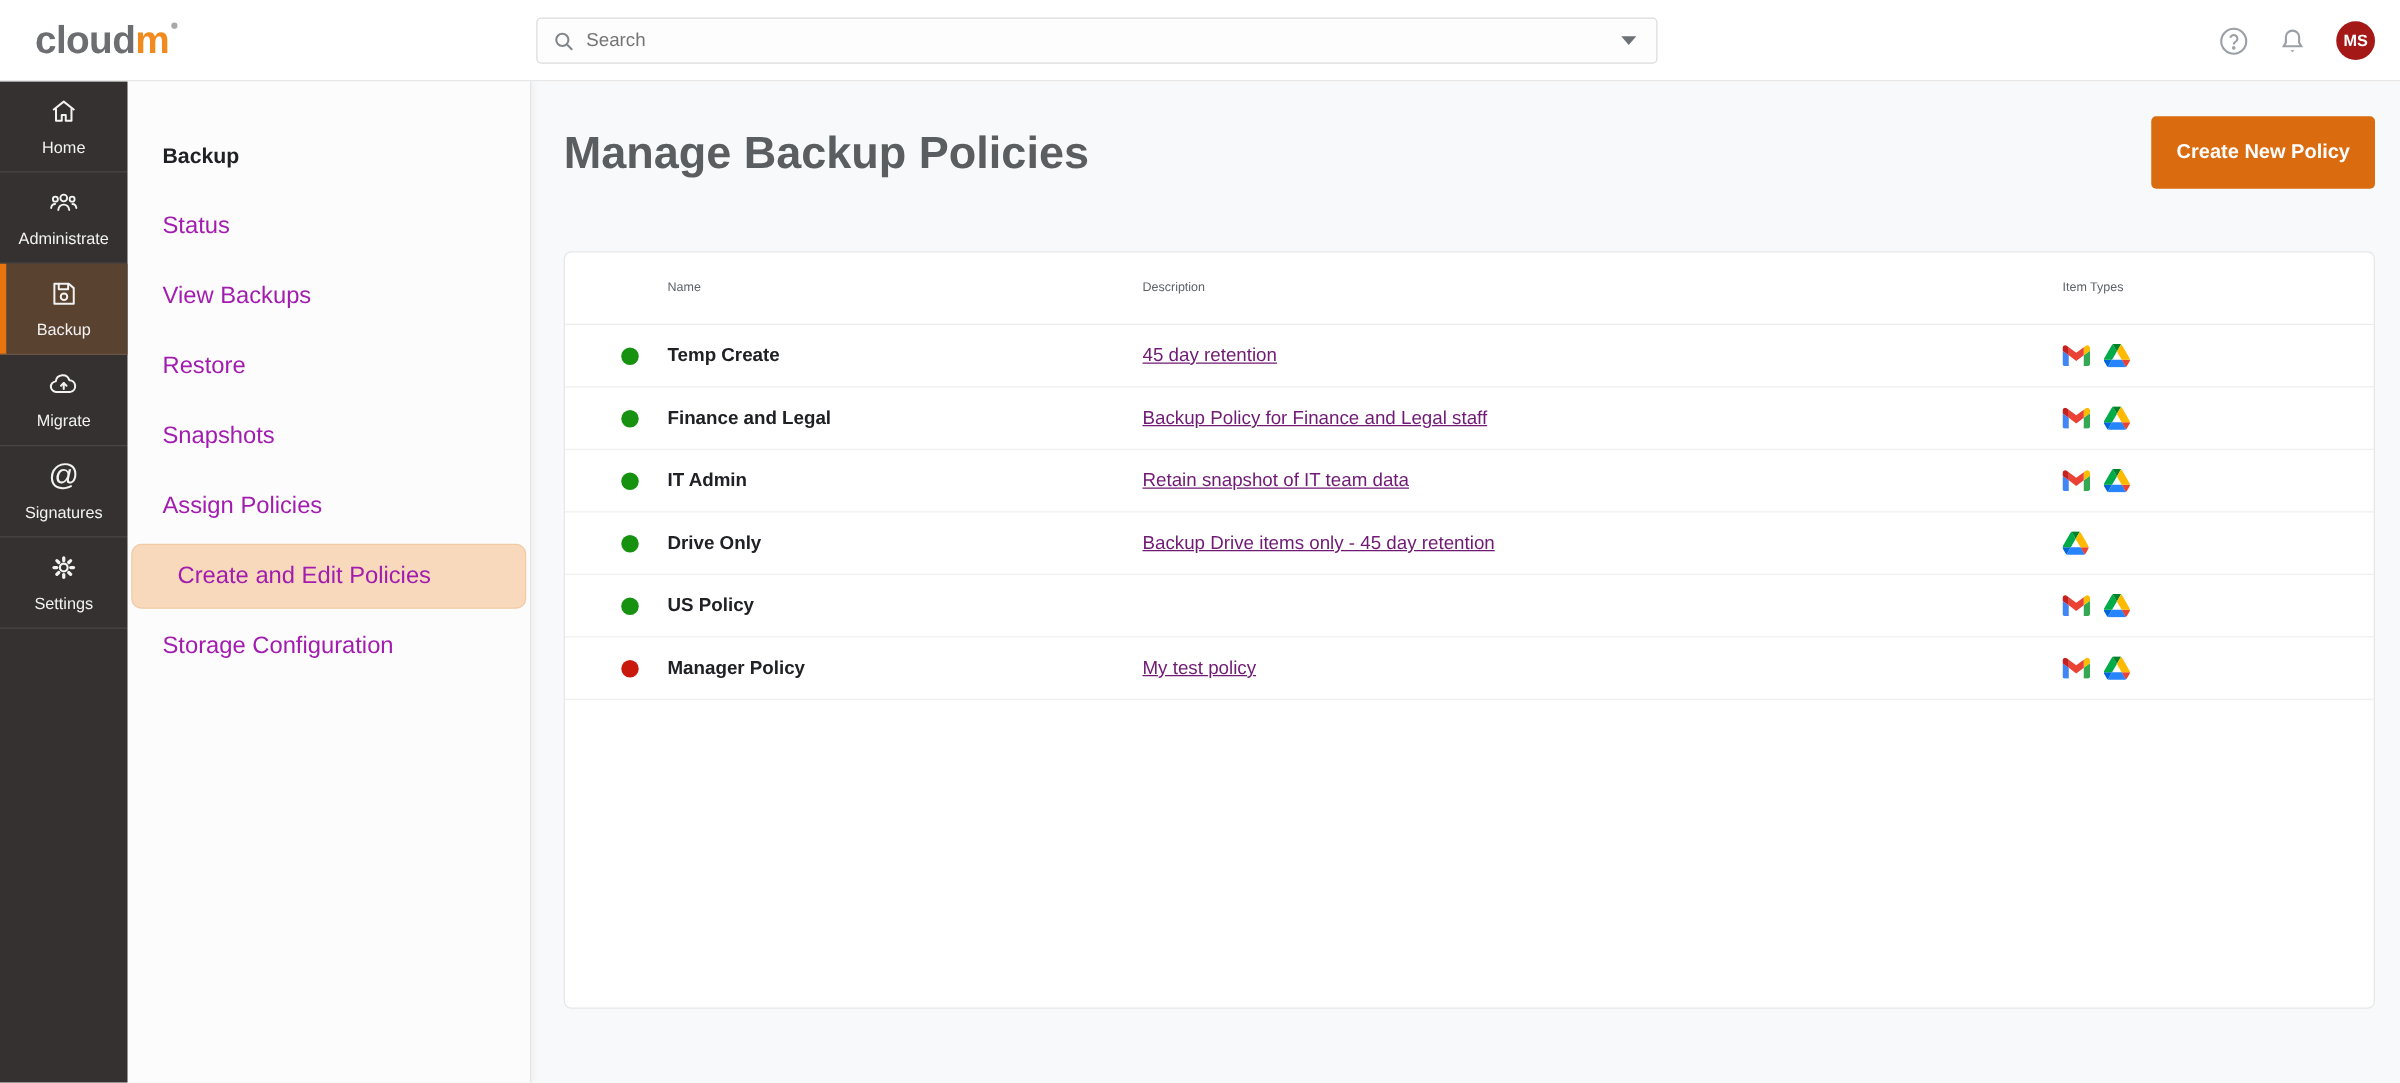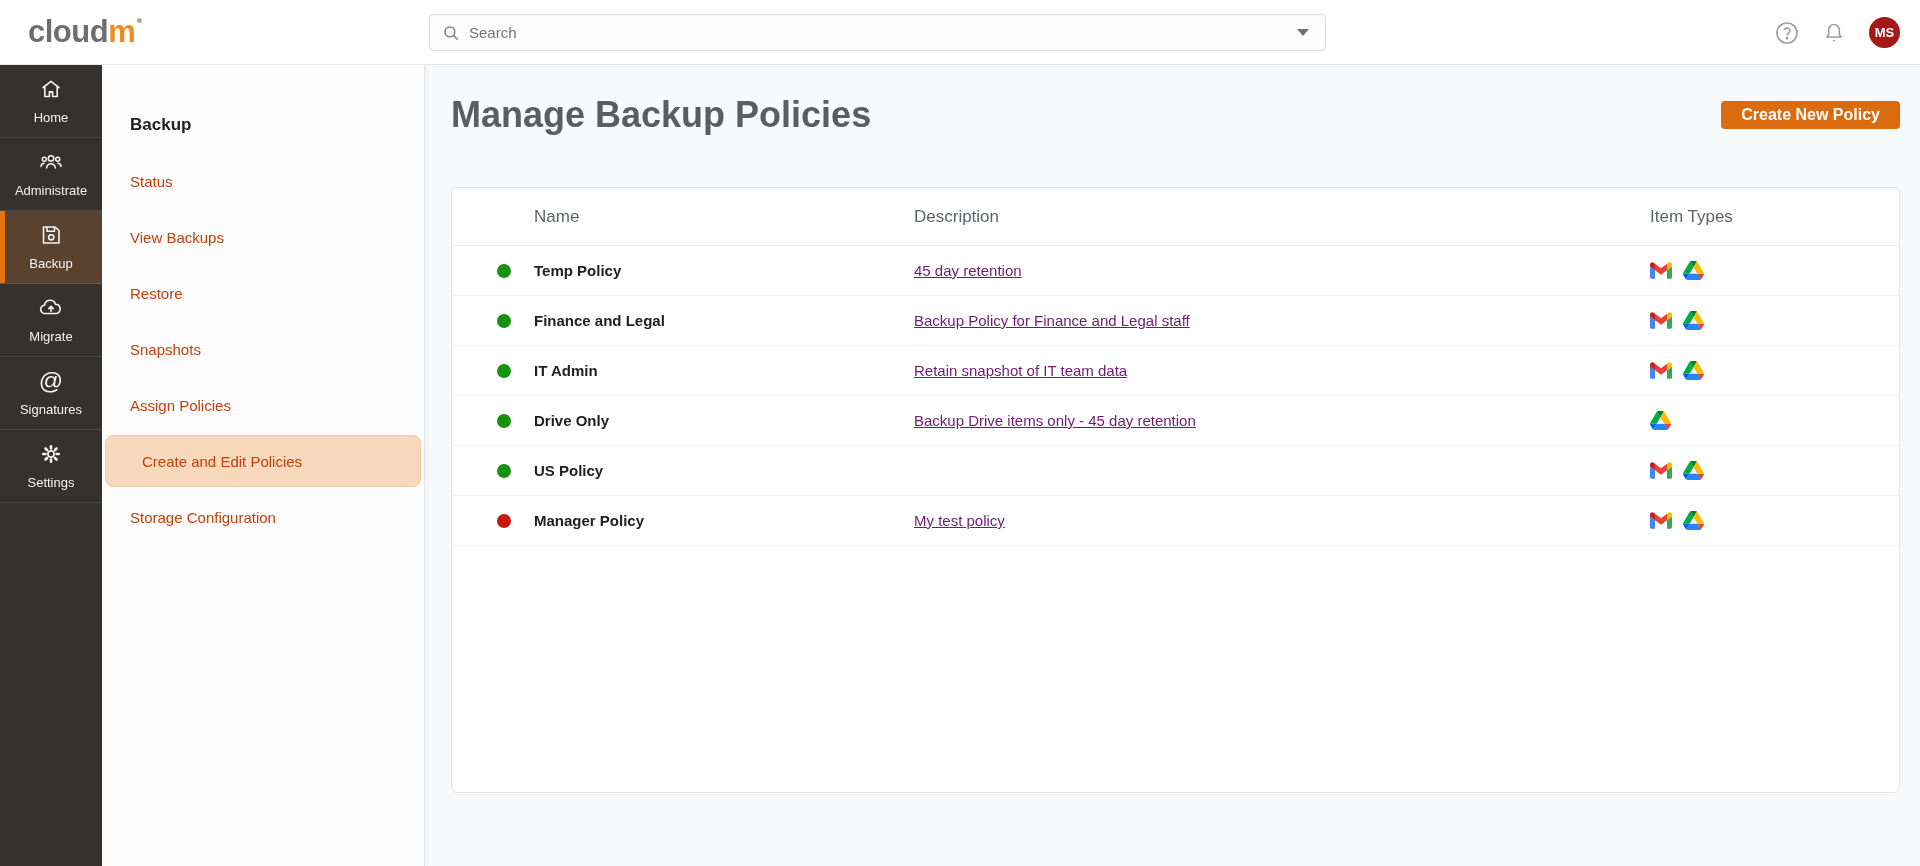--- a/index.html
+++ b/index.html
@@ -46,39 +46,39 @@
   .nav-item.active::before { content:""; position:absolute; left:0; top:0;
     width:5px; height:100%; background:#e8740e; }
 
   
   .subnav { position:absolute; left:102px; top:65px; width:323px; height:801px;
     background:#fcfcfc; border-right:1px solid #e4e4e4;
     box-shadow:2px 0 5px rgba(0,0,0,0.04); z-index:10; padding-top:48px; }
   .subnav h2 { font-size:17px; font-weight:bold; color:#202124;
     padding-left:28px; height:24px; line-height:24px; margin-bottom:16px; }
   .subnav-item { height:56px; display:flex; align-items:center; padding-left:28px;
-    font-size:15px; color:#c2410c; cursor:pointer; }
+    font-size:19px; color:#a21caf; cursor:pointer; }
   .subnav-item.active { height:52px; margin:2px 3px; padding-left:36px;
     background:#f8d9bc; border:1px solid #f0cba6; border-radius:8px; }
 
   
   .main { position:absolute; left:427px; top:65px; width:1495px; height:801px;
     padding:28px 22px 0 24px; }
   .main-head { display:flex; align-items:center; justify-content:space-between; }
   .page-title { font-size:36px; font-weight:bold; color:#5b5e61; line-height:44px; }
   .create-btn { background:#da6b0e; color:#ffffff; border:none; border-radius:4px;
-    height:28px; padding:0 20px; font-family:"Liberation Sans", sans-serif;
+    height:58px; padding:0 20px; font-family:"Liberation Sans", sans-serif;
     font-size:16px; font-weight:bold; cursor:pointer;text-align:right; }
 
   .card { margin-top:50px; background:#ffffff; border:1px solid #e5e7e9;
     border-radius:6px; height:606px; overflow:hidden; }
   .grid-row { display:grid;
     grid-template-columns:38px 28px 16px 380px 736px 1fr; align-items:center; }
   .thead { height:58px; border-bottom:1px solid #ececec; }
-  .thead .col { font-size:17px; color:#5f6368; }
+  .thead .col { font-size:10px; color:#5f6368; }
   .trow { height:50px; border-bottom:1px solid #f0f0f0; cursor:pointer; }
   .status-dot { width:14px; height:14px; border-radius:50%; margin:0 auto; }
   .pname { font-size:15px; font-weight:600; color:#202124; }
   .pdesc { font-size:15px; color:#701a75;text-decoration:underline; }
   .ptypes { display:flex; align-items:center; gap:11px; }
   .ptypes svg { display:block; }
 </style>
 </head>
 <body>
 
@@ -197,21 +197,21 @@
       <div class="col">Description</div>
       <div class="col">Item Types</div>
     </div>
     <div>
   <div class="grid-row trow">
     <div></div>
     <div>
             <div class="status-dot" style="background: rgb(23, 146, 16);"></div>
           </div>
     <div></div>
-    <div class="pname">Temp Policy</div>
+    <div class="pname">Temp Create</div>
     <div class="pdesc">45 day retention</div>
     <div class="ptypes">
             <svg width="22" height="17" viewBox="52 42 88 66" xmlns="http://www.w3.org/2000/svg">
     <path fill="#4285f4" d="M58 108h14V74L52 59v43c0 3.32 2.69 6 6 6"></path>
     <path fill="#34a853" d="M120 108h14c3.32 0 6-2.69 6-6V59l-20 15"></path>
     <path fill="#fbbc04" d="M120 48v26l20-15v-8c0-7.42-8.47-11.65-14.4-7.2"></path>
     <path fill="#ea4335" d="M72 74V48l24 18 24-18v26L96 92"></path>
     <path fill="#c5221f" d="M52 51v8l20 15V48l-5.6-4.2c-5.94-4.45-14.4-.22-14.4 7.2"></path>
   </svg>
             <svg width="21" height="19" viewBox="0 0 87.3 78" xmlns="http://www.w3.org/2000/svg">

